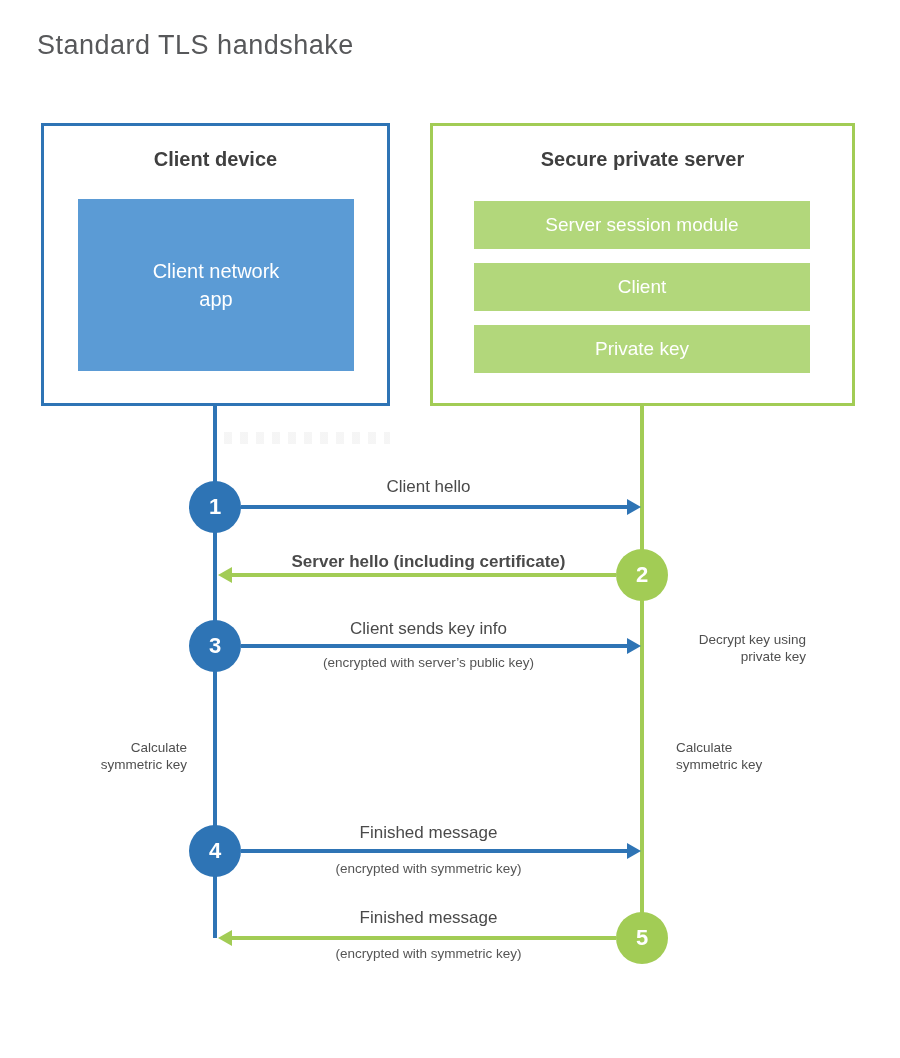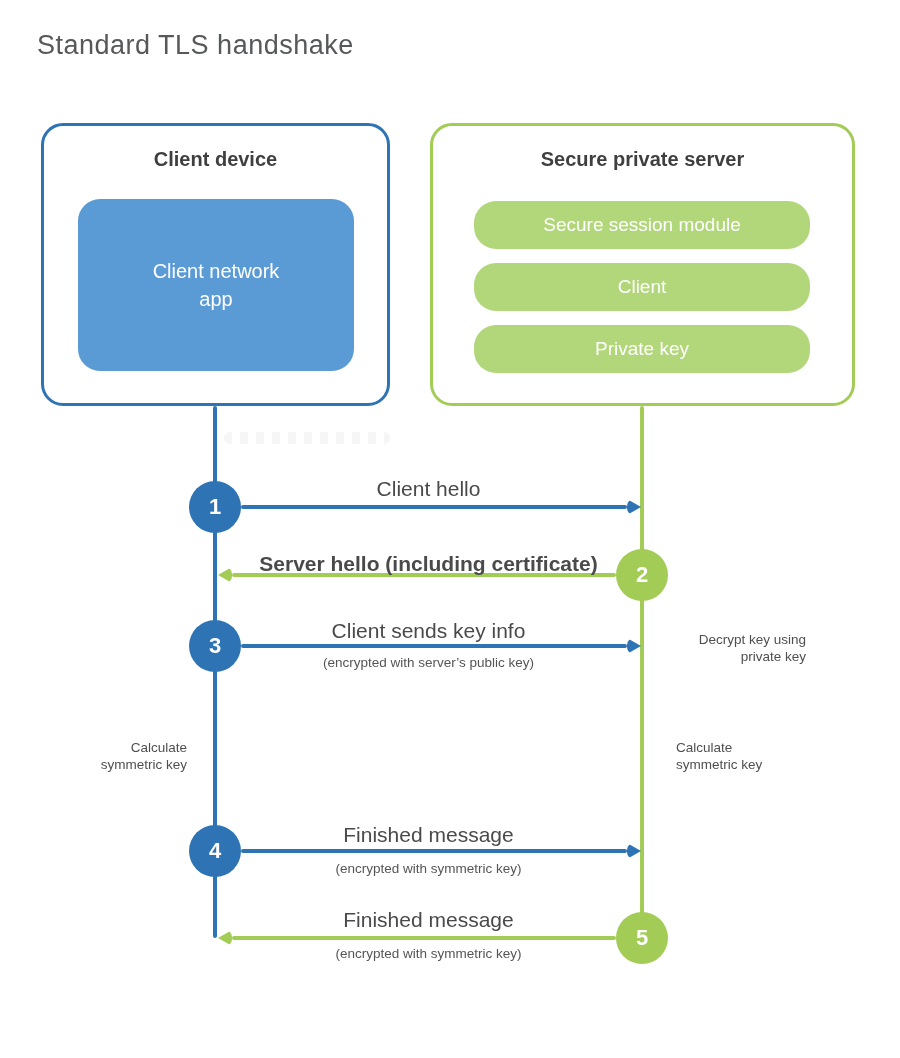--- a/index.html
+++ b/index.html
@@ -1,15 +1,15 @@
 <!DOCTYPE html>
 <html><head>
 <meta charset="utf-8">
 <style>
-  * { margin:0; padding:0; box-sizing:border-box;border-radius:22px; }
+  * { margin:0; padding:0; box-sizing:border-box; }
   html,body { background:#fff; }
   body { font-family:"Liberation Sans","DejaVu Sans",sans-serif; }
   .canvas { position:relative; width:900px; height:1058px; background:#fff; overflow:hidden; }
 
   .page-title {
     position:absolute; left:37px; top:30px;
     font-size:27px; font-weight:300; color:#57585a; letter-spacing:0.5px;
   }
 
   
@@ -75,21 +75,21 @@
   .a3-head { left:627px; top:638px; }
   .a4-line { left:241px; top:849px; width:386px; }
   .a4-head { left:627px; top:843px; }
   .a5-line { left:232px; top:936px; width:384px; }
   .a5-head { left:218px; top:930px; }
 
   
   .msg-label, .msg-sub {
     position:absolute; left:215px; width:427px; text-align:center; z-index:4;
   }
-  .msg-label { font-size:21px; color:#4a4a4a; }
+  .msg-label { font-size:17px; color:#4a4a4a; }
   .msg-sub   { font-size:13.5px; color:#555555; }
   .l1 { top:477px; } 
   .l2 { top:552px;font-weight:bold; }
   .l3 { top:619px; } .s3 { top:655px; }
   .l4 { top:823px; } .s4 { top:861px; }
   .l5 { top:908px; } .s5 { top:946px; }
 
   
   .side-note { position:absolute; font-size:13.5px; color:#4f4f4f; line-height:17px; z-index:4; }
   .note-decrypt    { left:676px; top:631px; width:130px; text-align:right; }
@@ -106,21 +106,21 @@
   <div class="entity-box client-box">
     <div class="entity-title">Client device</div>
   </div>
   <div class="client-app">
     <span>Client network app</span>
   </div>
 
   <div class="entity-box server-box">
     <div class="entity-title">Secure private server</div>
   </div>
-  <div class="server-bar bar-0">Secure session module</div>
+  <div class="server-bar bar-0">Server session module</div>
   <div class="server-bar bar-1">Client</div>
   <div class="server-bar bar-2">Private key</div>
 
   <div class="vline client-line"></div>
   <div class="vline server-line"></div>
   <div class="faint-dashes"></div>
 
   <div class="step-circle blue-circle c1">1</div>
   <div class="hline blue-h a1-line"></div>
   <div class="head head-right a1-head"></div>

